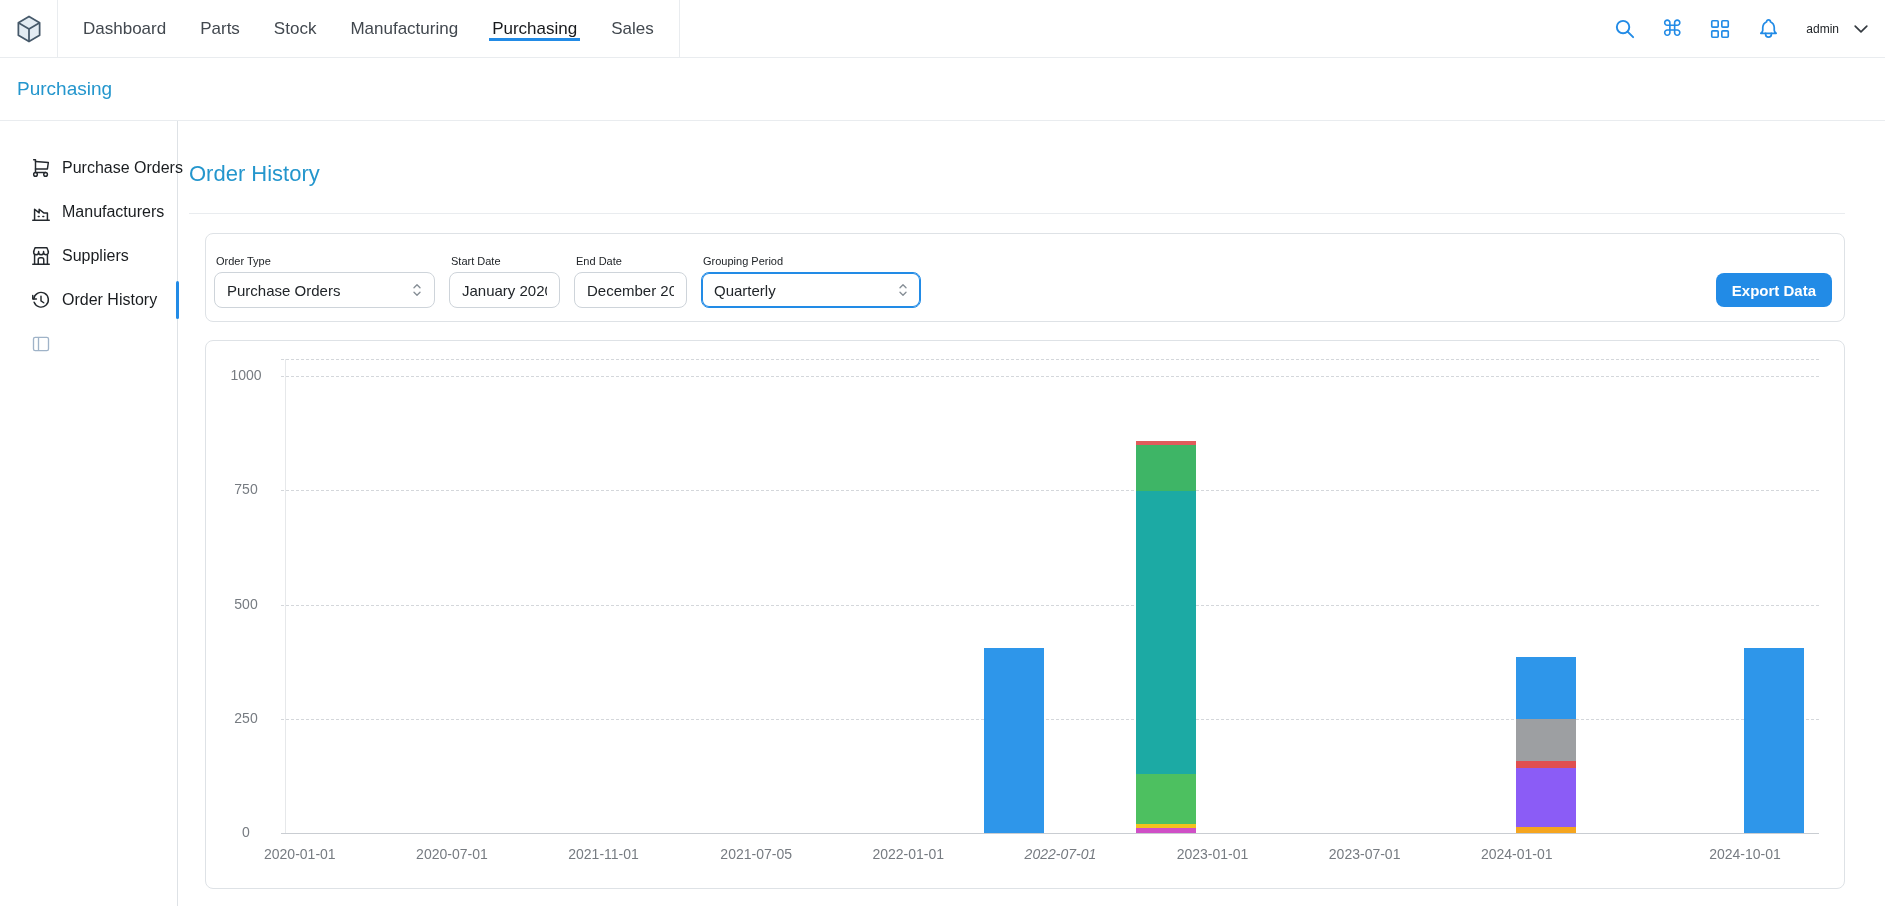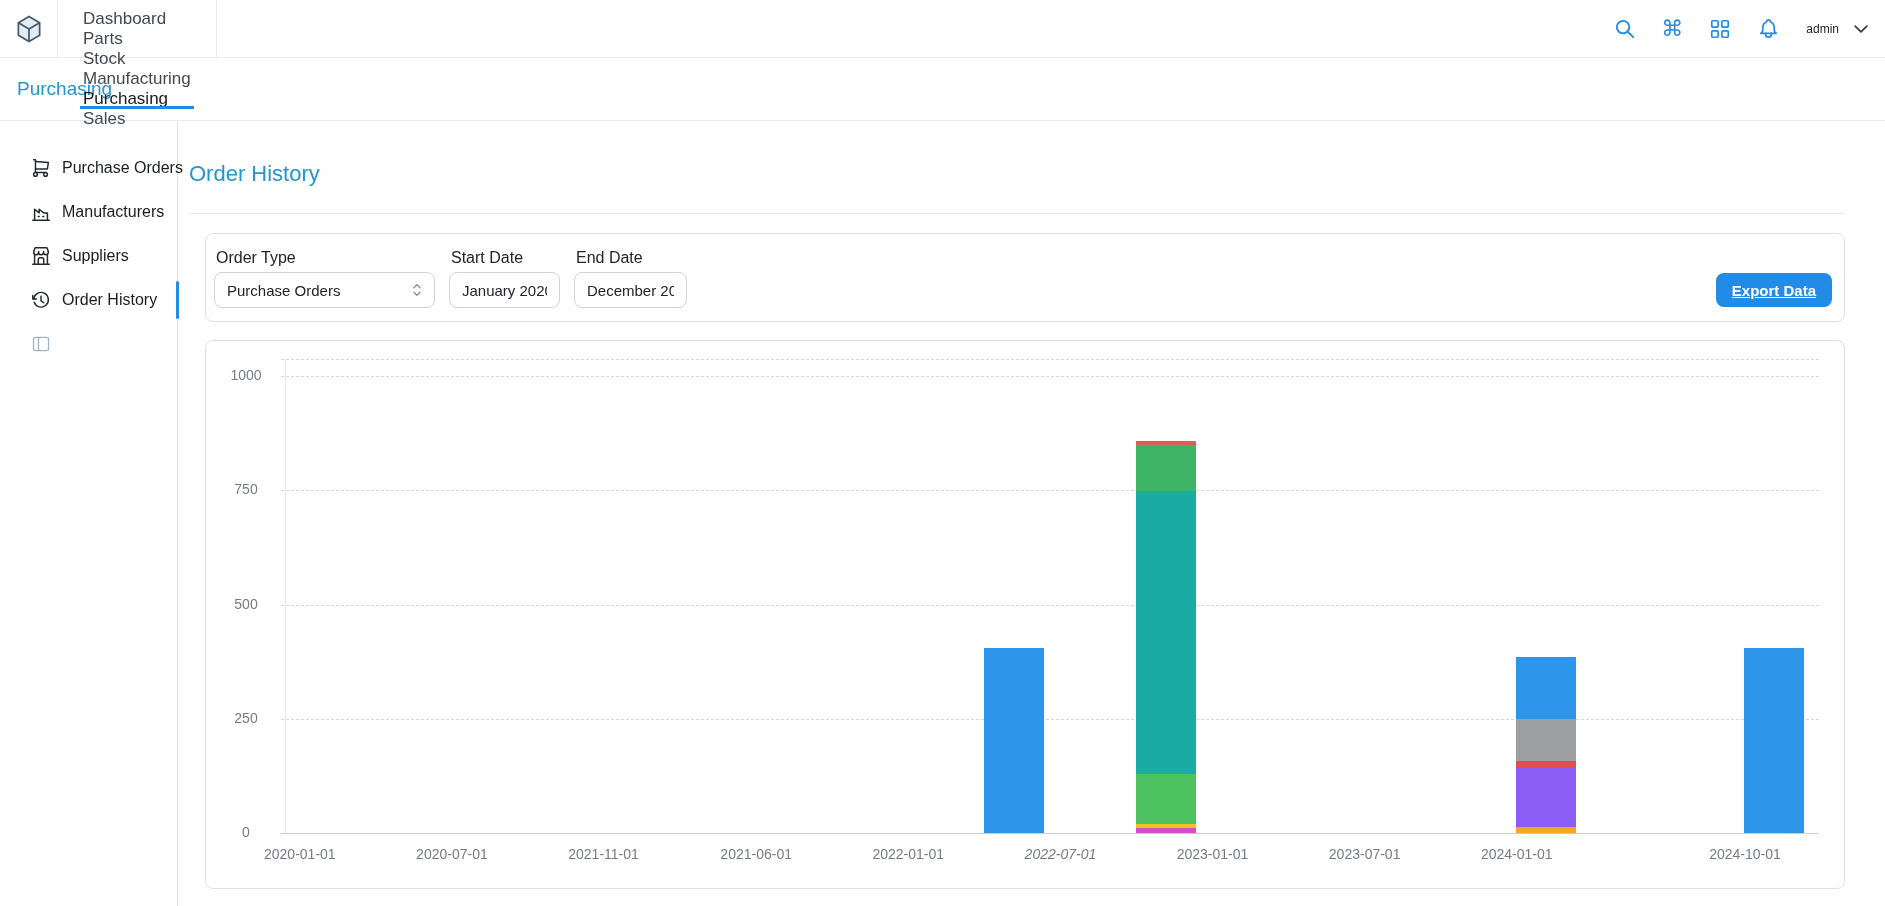--- a/index.html
+++ b/index.html
@@ -8,21 +8,21 @@
   body {
     width:1885px; height:906px; overflow:hidden;
     font-family:"Liberation Sans", sans-serif;
     background:#fff; color:#212529;
   }
 
   
   .header { height:58px; border-bottom:1px solid #e9ecef; display:flex; justify-content:space-between; align-items:stretch; padding:0 8px 0 14px; }
   .header-left { display:flex; align-items:center; }
   .logo { width:30px; height:30px; margin-right:13px; display:flex; cursor:pointer; }
-  .nav-tabs { display:flex; align-self:stretch; border-left:1px solid #e9ecef; border-right:1px solid #e9ecef; padding:9px 8px;flex-direction:column; }
+  .nav-tabs { display:flex; align-self:stretch; border-left:1px solid #e9ecef; border-right:1px solid #e9ecef; padding:16px 8px; }
   .nav-tab { display:flex; align-items:center; padding:0 17px; font-size:17px; color:#42484f; cursor:pointer; position:relative; white-space:nowrap; }
   .nav-tab.active { color:#17191c; }
   .nav-tab.active::after { content:""; position:absolute; left:14px; right:14px; bottom:0; height:3px; background:var(--accent); }
   .header-right { display:flex; align-items:center; gap:24px; padding-right:6px; }
   .icon-btn { width:24px; height:24px; color:var(--accent); display:flex; align-items:center; justify-content:center; cursor:pointer; }
   .cmd-glyph { font-size:22px; line-height:1; color:var(--accent); }
   .user-menu { display:flex; align-items:center; gap:12px; cursor:pointer; margin-left:2px; }
   .user-name { font-size:12px; color:#212529; }
   .chev-icon { color:#343a40; display:flex; }
 
@@ -40,29 +40,29 @@
 
   .main { flex:1; padding-left:11px; padding-right:40px; }
   .main-title { font-size:22px; font-weight:400; color:var(--link); margin:40px 0 26px 0; }
   .title-divider { height:1px; background:#e9ecef; }
 
   .card { border:1px solid #dee2e6; border-radius:8px; background:#fff; }
 
   
   .filter-card { margin:19px 0 0 16px; width:1640px; height:89px; display:flex; align-items:flex-end; padding:10px 12px 13px 8px; gap:14px; }
   .field { display:flex; flex-direction:column; }
-  .field-label { font-size:16px; font-weight:500; color:#212529; margin:0 0 5px 2px; }
+  .field-label { font-size:11px; font-weight:500; color:#212529; margin:0 0 5px 2px; }
   .select-box { height:36px; border:1px solid #ced4da; border-radius:8px; background:#fff; font-size:15px; color:#212529; display:flex; align-items:center; padding:0 8px 0 12px; cursor:pointer; }
   .select-box .val { flex:1; }
   .select-box.focused { border-color:var(--accent); box-shadow: inset 0 0 0 1px var(--accent); }
   .selector-icon { color:#868e96; display:flex; margin-left:8px; }
   .text-input { height:36px; border:1px solid #ced4da; border-radius:8px; background:#fff; font-size:15px; color:#212529; padding:0 12px; font-family:inherit; outline:none; }
   .w1{width:221px}.w2{width:111px}.w3{width:113px}.w4{width:220px}
   .spacer{flex:1}
-  .export-btn { height:34px; padding:0 16px; background:var(--accent); color:#fff; border:none; border-radius:8px; font-size:15px; font-weight:700; font-family:inherit; cursor:pointer; margin-bottom:1px; white-space:nowrap;text-decoration:underline; }
+  .export-btn { height:34px; padding:0 16px; background:var(--accent); color:#fff; border:none; border-radius:8px; font-size:15px; font-weight:700; font-family:inherit; cursor:pointer; margin-bottom:1px; white-space:nowrap; }
 
   
   .chart-card { margin:18px 0 0 16px; width:1640px; height:549px; position:relative; }
   .plot { position:absolute; left:79px; top:18px; width:1534px; height:474px; border-left:1px solid #e6e8ea; }
   .gridline { position:absolute; left:-5px; right:0; height:0; border-top:1px dashed #d4d7db; }
   .gridline.solid { border-top-style:solid; border-top-color:#c9cdd2; }
   .ytick { position:absolute; left:-66px; width:52px; text-align:center; font-size:14px; color:var(--muted); }
   .xtick { position:absolute; top:487px; width:130px; font-size:14px; color:var(--muted); }
   .bar-seg { position:absolute; width:60px; }
 </style>
@@ -201,20 +201,32 @@
         <div class="field w2">
           <label class="field-label">Start Date</label>
           <input class="text-input" type="text" value="January 2020" style="">
         </div>
 
         <div class="field w3">
           <label class="field-label">End Date</label>
           <input class="text-input" type="text" value="December 2024" style="">
         </div>
 
+        <div class="field w4">
+          <label class="field-label">Grouping Period</label>
+          <div class="select-box focused">
+            <span class="val">Quarterly</span>
+            <span class="selector-icon">
+              <svg viewBox="0 0 24 24" width="18" height="18" fill="none" stroke="currentColor" stroke-width="1.8" stroke-linecap="round" stroke-linejoin="round">
+                <path d="M8 9l4-4 4 4"></path>
+                  <path d="M8 15l4 4 4-4"></path>
+              </svg>
+            </span>
+          </div>
+        </div>
 
         <div class="spacer"></div>
         <button class="export-btn">Export Data</button>
       </section>
 
       <section class="card chart-card">
         <div class="plot" id="plot">
             <div class="gridline" style="top: 0px;"></div>
             <div class="gridline solid" style="top: 474px;"></div>
             <div class="ytick" style="top: 465px;">0</div>
@@ -222,21 +234,21 @@
             <div class="ytick" style="top: 350.75px;">250</div>
             <div class="gridline" style="top: 245.5px;"></div>
             <div class="ytick" style="top: 236.5px;">500</div>
             <div class="gridline" style="top: 131.25px;"></div>
             <div class="ytick" style="top: 122.25px;">750</div>
             <div class="gridline" style="top: 17px;"></div>
             <div class="ytick" style="top: 8px;">1000</div>
             <div class="xtick" style="left: -22px;">2020-01-01</div>
             <div class="xtick" style="left: 130.12px;">2020-07-01</div>
             <div class="xtick" style="left: 282.24px;">2021-11-01</div>
-            <div class="xtick" style="left: 434.36px;">2021-06-01</div>
+            <div class="xtick" style="left: 434.36px;">2021-07-05</div>
             <div class="xtick" style="left: 586.48px;">2022-01-01</div>
             <div class="xtick" style="left: 738.6px; font-style: italic;">2022-07-01</div>
             <div class="xtick" style="left: 890.72px;">2023-01-01</div>
             <div class="xtick" style="left: 1042.84px;">2023-07-01</div>
             <div class="xtick" style="left: 1194.96px;">2024-01-01</div>
             <div class="xtick" style="left: 1423.14px;">2024-10-01</div>
             <div class="bar-seg" style="left: 697.54px; bottom: 0px; height: 185.085px; background: rgb(46, 150, 234);"></div>
             <div class="bar-seg" style="left: 849.66px; bottom: 0px; height: 5.484px; background: rgb(207, 79, 198);"></div>
             <div class="bar-seg" style="left: 849.66px; bottom: 5.484px; height: 3.656px; background: rgb(242, 194, 28);"></div>
             <div class="bar-seg" style="left: 849.66px; bottom: 9.14px; height: 50.27px; background: rgb(77, 192, 96);"></div>

